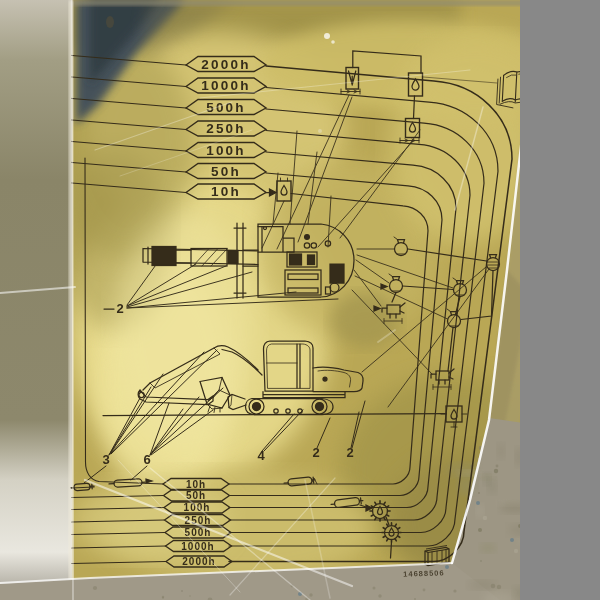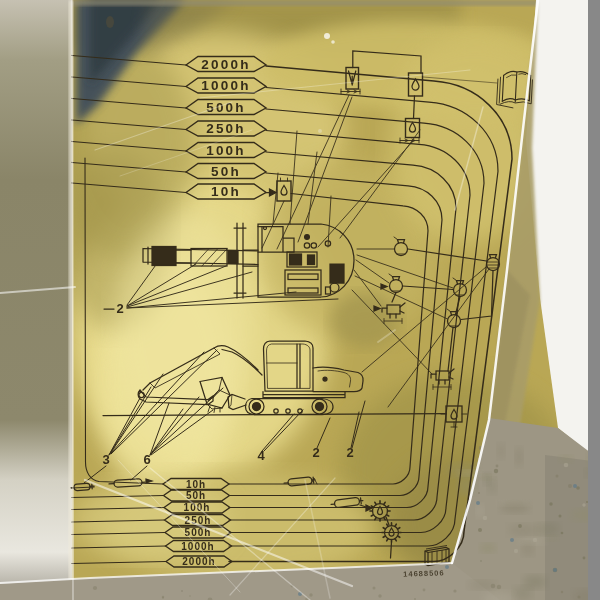--- a/index.html
+++ b/index.html
@@ -1,14 +1,14 @@
 <!DOCTYPE html>
 <html><head><meta charset="utf-8">
 <style>html,body{margin:0;padding:0;background:#888}
-#c{position:relative;width:588px;height:600px;overflow:hidden}</style>
+#c{position:relative;width:520px;height:600px;overflow:hidden}</style>
 </head><body>
 <div id="c"><svg width="600" height="600" viewBox="0 0 600 600">
 <defs>
 <filter id="b12">
           <feGaussianBlur stdDeviation="12"></feGaussianBlur>
         </filter>
 <filter id="b8">
           <feGaussianBlur stdDeviation="8"></feGaussianBlur>
         </filter>
 <filter id="b4">

